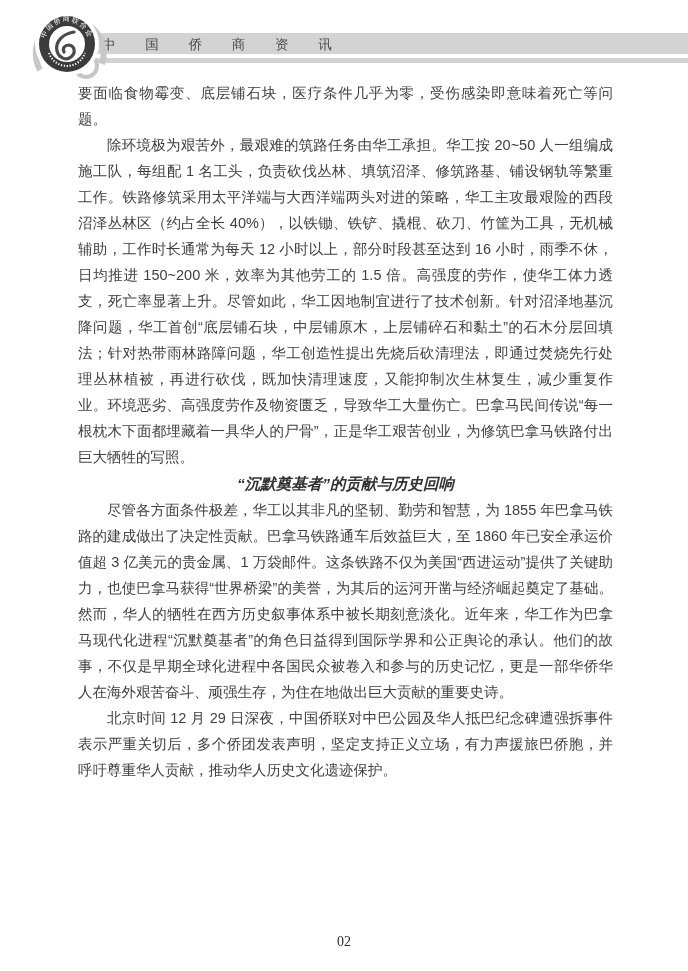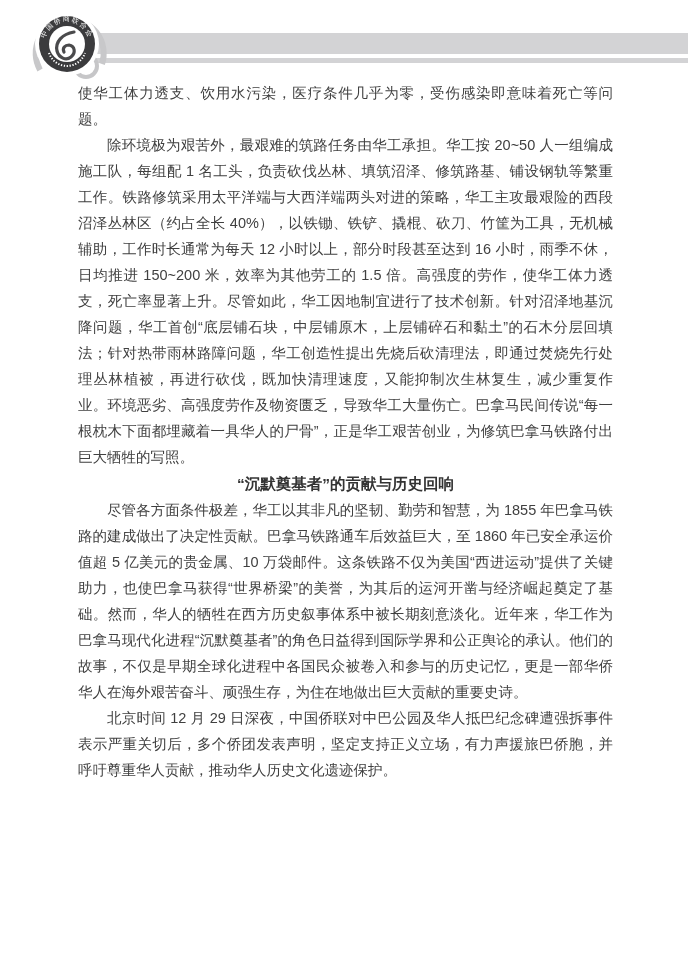--- a/index.html
+++ b/index.html
@@ -30,21 +30,21 @@
     position:absolute;left:78px;right:75px;top:80px;
   }
   .content p{
     margin:0;
     font-size:14.5px;line-height:26px;color:#404040;
     text-align:justify;text-indent:2em;
   }
   .content p.no-indent{text-indent:0;}
   .section-heading{
     font-size:15.5px;font-weight:bold;color:#333333;
-    text-align:center;line-height:27px;margin:0;
+    text-align:center;line-height:27px;margin:0;font-style:italic;
   }
   .headline{
     font-size:19.5px;font-weight:bold;color:#333333;
     text-align:center;line-height:35px;
     margin:24px 0 9px 0;
   }
   
   .page-number{
     position:absolute;left:0;right:0;bottom:21px;
     text-align:center;
@@ -52,20 +52,21 @@
     font-size:14px;color:#2b2b33;
   }
 </style>
 </head>
 <body>
 
 <div class="page">
 
   <div class="hdr-bar"></div>
   <div class="hdr-bar-thin"></div>
+  <div class="masthead">中 国 侨 商 资 讯</div>
 
   <div class="logo-wrap">
     <svg width="100" height="96" viewBox="0 0 100 96">
 
       <path d="M16,64 A34,34 0 1 1 78,58" fill="none" stroke="#c8c8ca" stroke-width="6"></path>
 
       <circle cx="62" cy="60" r="11" fill="#ffffff" stroke="#c6c6c8" stroke-width="4"></circle>
 
       <circle cx="43" cy="38" r="32" fill="#ffffff"></circle>
 
@@ -81,28 +82,29 @@
       </text>
 
       <path d="M25,47 A19,19 0 0 0 61,47" fill="none" stroke="#ffffff" stroke-width="2" stroke-dasharray="1.3 1.6"></path>
 
       <path d="M50,26 C38,28 31,36 33,45 C35,52 42,55 47,51 C52,47 51,40 45,39 C41,39 38,42 40,46" fill="none" stroke="#4a4a4c" stroke-width="3.2" stroke-linecap="round"></path>
     </svg>
   </div>
 
   <div class="content">
 
-    <p class="no-indent">使华工体力透支、饮用水污染，医疗条件几乎为零，受伤感染即意味着死亡等问题。</p>
+    <p class="no-indent">要面临食物霉变、底层铺石块，医疗条件几乎为零，受伤感染即意味着死亡等问题。</p>
 
     <p>除环境极为艰苦外，最艰难的筑路任务由华工承担。华工按 20~50 人一组编成施工队，每组配 1 名工头，负责砍伐丛林、填筑沼泽、修筑路基、铺设钢轨等繁重工作。铁路修筑采用太平洋端与大西洋端两头对进的策略，华工主攻最艰险的西段沼泽丛林区（约占全长 40%），以铁锄、铁铲、撬棍、砍刀、竹筐为工具，无机械辅助，工作时长通常为每天 12 小时以上，部分时段甚至达到 16 小时，雨季不休，日均推进 150~200 米，效率为其他劳工的 1.5 倍。高强度的劳作，使华工体力透支，死亡率显著上升。尽管如此，华工因地制宜进行了技术创新。针对沼泽地基沉降问题，华工首创“底层铺石块，中层铺原木，上层铺碎石和黏土”的石木分层回填法；针对热带雨林路障问题，华工创造性提出先烧后砍清理法，即通过焚烧先行处理丛林植被，再进行砍伐，既加快清理速度，又能抑制次生林复生，减少重复作业。环境恶劣、高强度劳作及物资匮乏，导致华工大量伤亡。巴拿马民间传说“每一根枕木下面都埋藏着一具华人的尸骨”，正是华工艰苦创业，为修筑巴拿马铁路付出巨大牺牲的写照。</p>
 
     <h2 class="section-heading">“沉默奠基者”的贡献与历史回响</h2>
 
-    <p>尽管各方面条件极差，华工以其非凡的坚韧、勤劳和智慧，为 1855 年巴拿马铁路的建成做出了决定性贡献。巴拿马铁路通车后效益巨大，至 1860 年已安全承运价值超 5 亿美元的贵金属、10 万袋邮件。这条铁路不仅为美国“西进运动”提供了关键助力，也使巴拿马获得“世界桥梁”的美誉，为其后的运河开凿与经济崛起奠定了基础。然而，华人的牺牲在西方历史叙事体系中被长期刻意淡化。近年来，华工作为巴拿马现代化进程“沉默奠基者”的角色日益得到国际学界和公正舆论的承认。他们的故事，不仅是早期全球化进程中各国民众被卷入和参与的历史记忆，更是一部华侨华人在海外艰苦奋斗、顽强生存，为住在地做出巨大贡献的重要史诗。</p>
+    <p>尽管各方面条件极差，华工以其非凡的坚韧、勤劳和智慧，为 1855 年巴拿马铁路的建成做出了决定性贡献。巴拿马铁路通车后效益巨大，至 1860 年已安全承运价值超 3 亿美元的贵金属、1 万袋邮件。这条铁路不仅为美国“西进运动”提供了关键助力，也使巴拿马获得“世界桥梁”的美誉，为其后的运河开凿与经济崛起奠定了基础。然而，华人的牺牲在西方历史叙事体系中被长期刻意淡化。近年来，华工作为巴拿马现代化进程“沉默奠基者”的角色日益得到国际学界和公正舆论的承认。他们的故事，不仅是早期全球化进程中各国民众被卷入和参与的历史记忆，更是一部华侨华人在海外艰苦奋斗、顽强生存，为住在地做出巨大贡献的重要史诗。</p>
 
 
 
     <p>北京时间 12 月 29 日深夜，中国侨联对中巴公园及华人抵巴纪念碑遭强拆事件表示严重关切后，多个侨团发表声明，坚定支持正义立场，有力声援旅巴侨胞，并呼吁尊重华人贡献，推动华人历史文化遗迹保护。</p>
 
   </div>
 
+  <div class="page-number">02</div>
 
 </div>
 
 </body></html>

